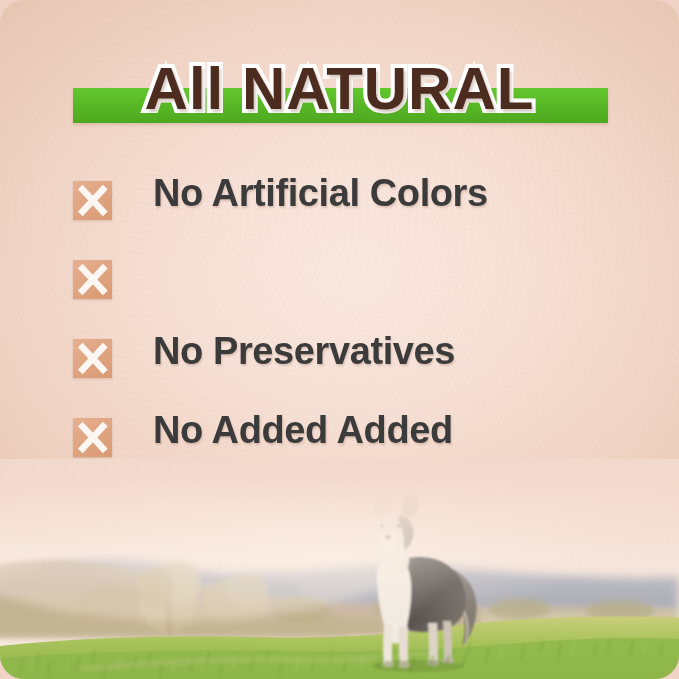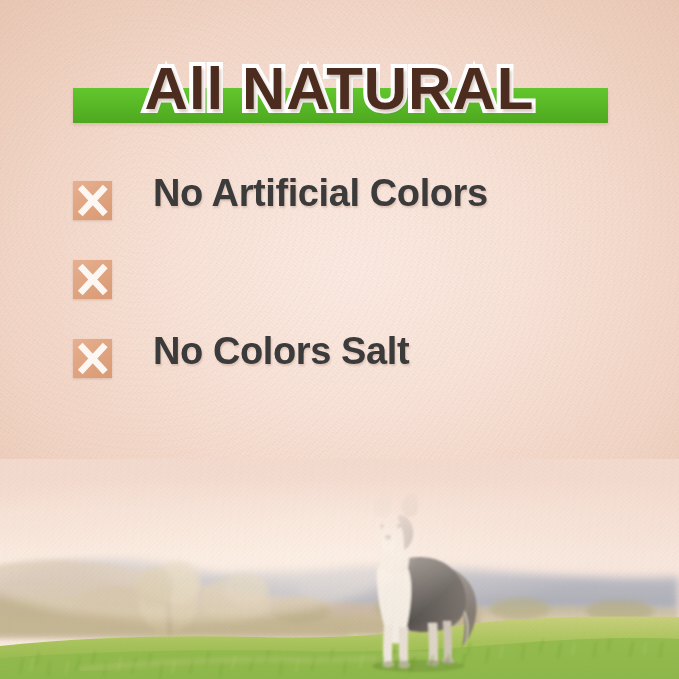--- a/index.html
+++ b/index.html
@@ -7,20 +7,21 @@
   body {
     font-family:"Liberation Sans", sans-serif;
     background:#f0d3c4;
     position:relative;
   }
 
   #poster {
     position:absolute; inset:0;
     width:679px; height:679px;
     overflow:hidden;
+    border-radius:24px;
   }
 
   
   .bg-base {
     position:absolute; inset:0;
     background:
       radial-gradient(ellipse 75% 58% at 52% 40%,
         #fbeae2 0%, #f8e3d9 32%, #f2d6c7 66%, #ecccba 100%);
   }
   .bg-texture {
@@ -135,28 +136,36 @@
     </div>
 
     <div class="claim-row">
       <span class="xbox">
         <svg viewBox="0 0 39 39">
           <path d="M9.5 8.5 L30 30.5 M30 8.5 L9.5 30.5" stroke="#fcf7f2" stroke-width="6.6" stroke-linecap="square" fill="none"></path>
         </svg>
       </span>
     </div>
 
-
     <div class="claim-row">
       <span class="xbox">
         <svg viewBox="0 0 39 39">
           <path d="M9.5 8.5 L30 30.5 M30 8.5 L9.5 30.5" stroke="#fcf7f2" stroke-width="6.6" stroke-linecap="square" fill="none"></path>
         </svg>
       </span>
-      <span class="claim-label">No Colors Salt</span>
+      <span class="claim-label">No Preservatives</span>
+    </div>
+
+    <div class="claim-row">
+      <span class="xbox">
+        <svg viewBox="0 0 39 39">
+          <path d="M9.5 8.5 L30 30.5 M30 8.5 L9.5 30.5" stroke="#fcf7f2" stroke-width="6.6" stroke-linecap="square" fill="none"></path>
+        </svg>
+      </span>
+      <span class="claim-label">No Added Added</span>
     </div>
 
   </div>
 
   <div class="photo">
     <svg viewBox="0 0 679 220" preserveAspectRatio="none">
       <defs>
         <linearGradient id="skyG" x1="0" y1="0" x2="0" y2="1">
           <stop offset="0%" stop-color="#f4dbce"></stop>
           <stop offset="45%" stop-color="#f7e6dc"></stop>

